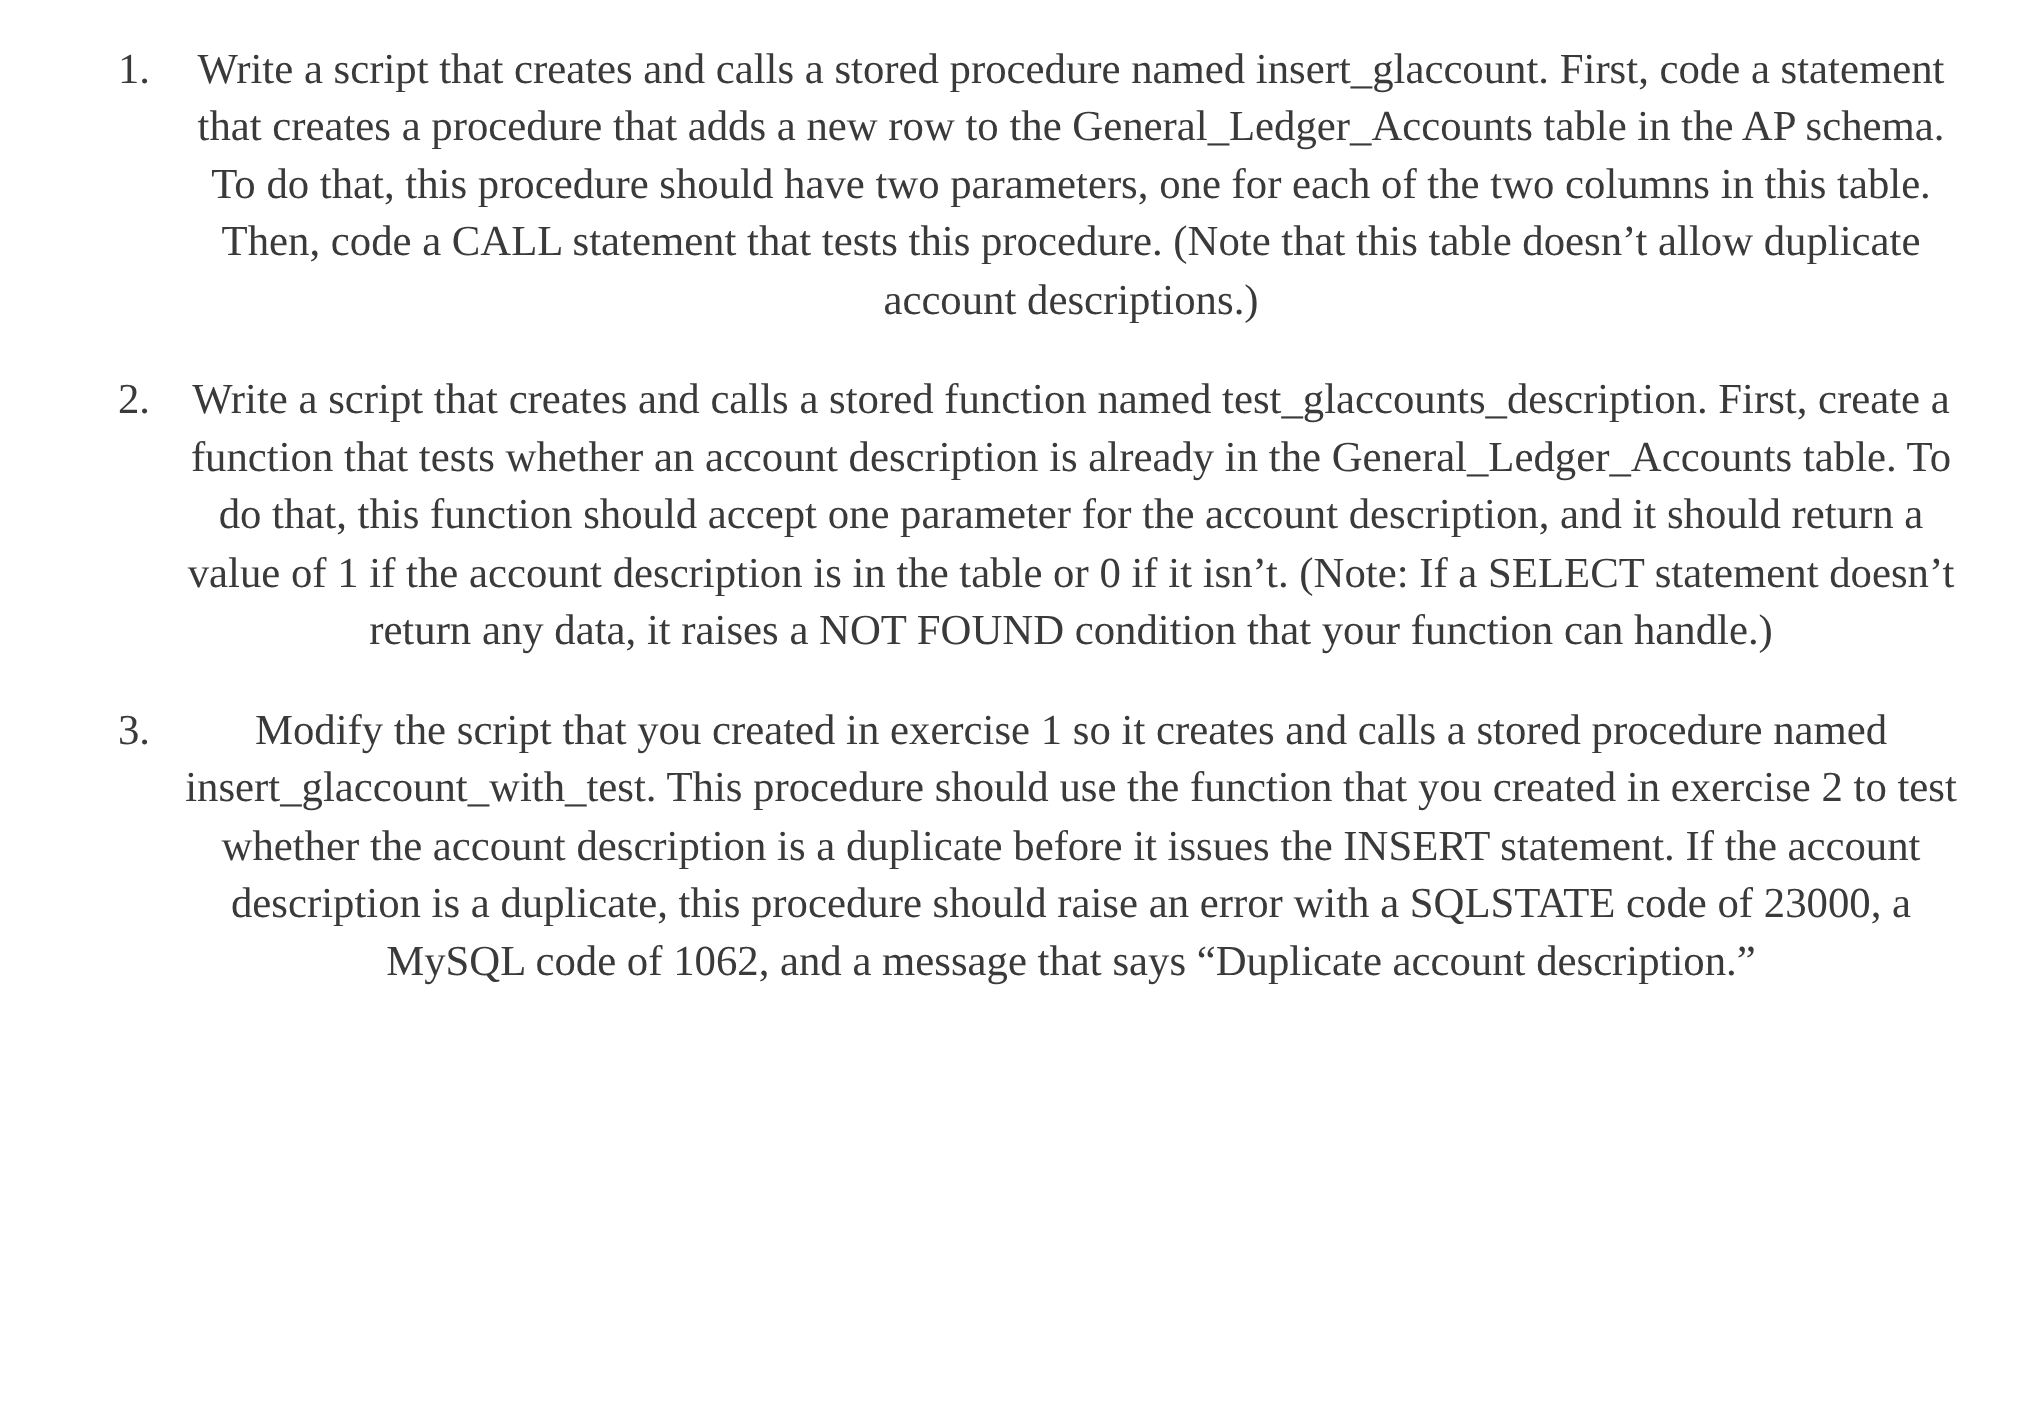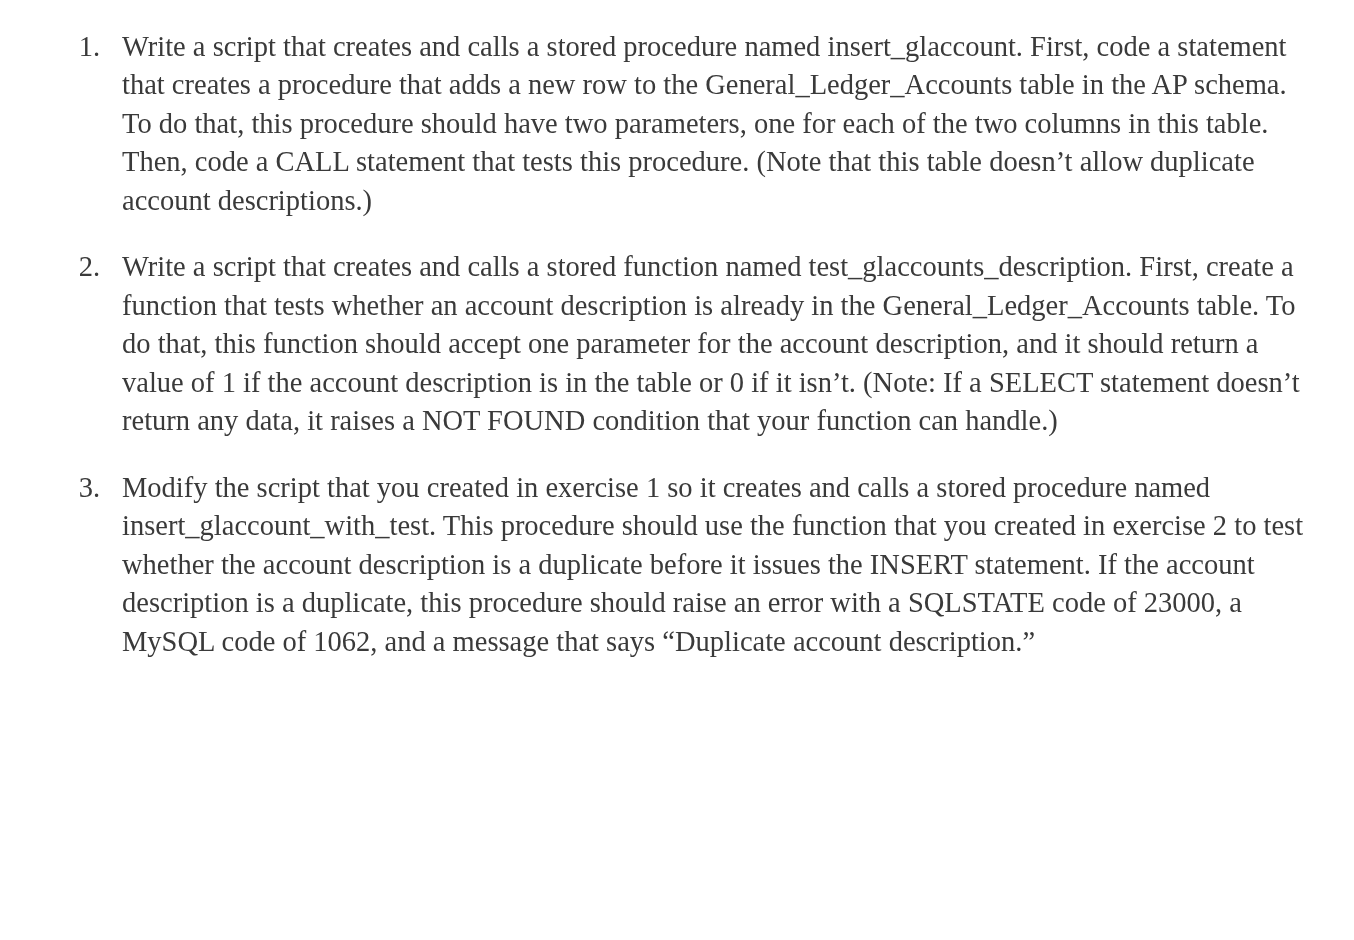--- a/index.html
+++ b/index.html
@@ -30,21 +30,21 @@
     margin-bottom: 28px;
   }
   .num {
     flex: 0 0 62px;
     text-align: right;
     padding-right: 22px;
     box-sizing: content-box;
   }
   .txt {
     flex: 1 1 auto;
-    text-align: left;
+    text-align: center;
   }
 </style>
 </head>
 <body>
 
 <div class="page">
   <ol class="exercise-list">
     <li>
       <span class="num">1.</span>
       <span class="txt">Write a script that creates and calls a stored procedure named insert_glaccount. First, code a statement that creates a procedure that adds a new row to the General_Ledger_Accounts table in the AP schema. To do that, this procedure should have two parameters, one for each of the two columns in this table. Then, code a CALL statement that tests this procedure. (Note that this table doesn’t allow duplicate account descriptions.)</span>

